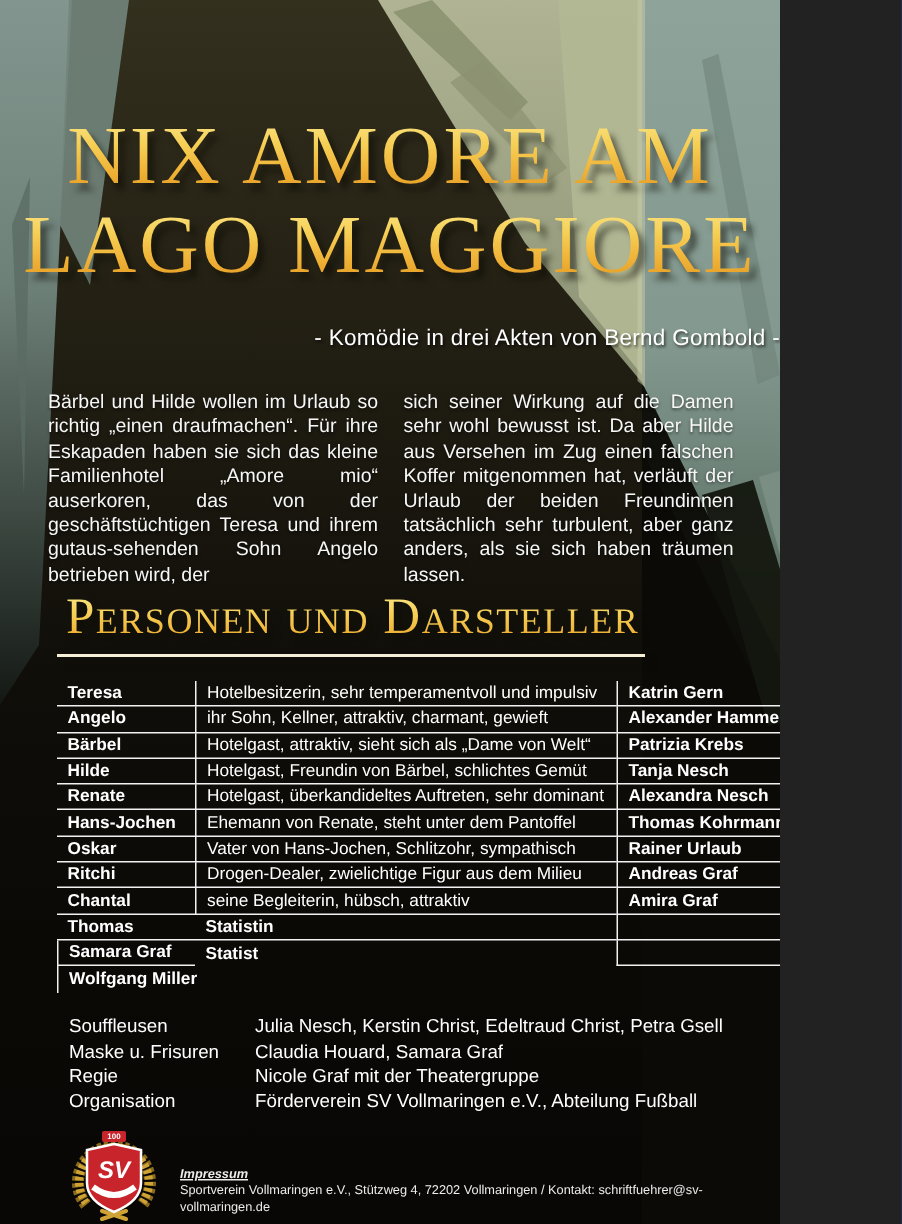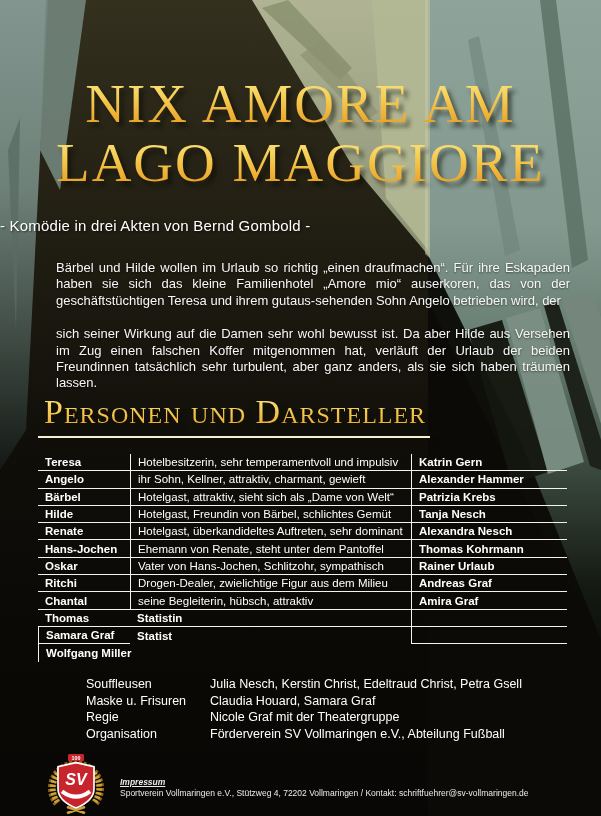--- a/index.html
+++ b/index.html
@@ -1,43 +1,43 @@
 <!DOCTYPE html>
 <html><head>
 <meta charset="utf-8">
 <style>
   html,body{margin:0;padding:0;background:#222;}
   .page{
-    position:relative;width:601px;height:816px;overflow:hidden;
+    position:relative;width:520px;height:816px;overflow:hidden;
     font-family:"Liberation Sans", sans-serif;
     background:#1d4ed8;
   }
   .bg{position:absolute;left:0;top:0;width:601px;height:816px;}
 
   
   .gold-text{
     font-family:"Liberation Serif","DejaVu Serif",serif;
     background:linear-gradient(180deg,#fbe98f 0%,#f6cf55 38%,#efb236 68%,#e2951f 100%);
     -webkit-background-clip:text;background-clip:text;
     color:transparent;-webkit-text-fill-color:transparent;
     filter:drop-shadow(4px 5px 2px rgba(10,9,2,0.55));
   }
 
   .title{position:absolute;top:74px;left:0;right:0;text-align:center;}
   .title-line{font-size:55px;line-height:59px;letter-spacing:2px;font-weight:400;}
 
   .subtitle{
-    position:absolute;top:217px;left:0;right:0;text-align:left;
+    position:absolute;top:217px;left:0;right:0;text-align:right;
     color:#ffffff;font-size:15px;letter-spacing:.2px;
     text-shadow:1px 1px 2px rgba(0,0,0,.65);
   }
 
   .synopsis{
-    position:absolute;top:260px;left:56px;right:31px;
-    display:flex;gap:17px;flex-direction:column;
+    position:absolute;top:260px;left:32px;right:31px;
+    display:flex;gap:17px;
   }
   .synopsis-col{
     flex:1;color:#f7f7f7;font-size:13px;line-height:16.4px;
     text-align:justify;text-shadow:0 1px 2px rgba(0,0,0,.5);
   }
 
   .cast-heading{
     position:absolute;top:393px;left:38px;
     font-size:34px;line-height:38px;letter-spacing:1px;
     font-variant:small-caps;display:inline-block;
@@ -53,21 +53,21 @@
     border-bottom:1.5px solid #f2f2f2;
     color:#ffffff;font-size:11.5px;white-space:nowrap;
     padding:0 3px 0 7px;
   }
   .c-role{font-weight:bold;padding-left:8px;}
   .c-desc{border-left:1.5px solid #f2f2f2;}
   .c-actor{border-left:1.5px solid #f2f2f2;font-weight:bold;}
   .cast-table .cell:nth-last-child(-n+3){border-bottom:none;}
   .cast-table .cell:nth-last-child(2){border-bottom:1.5px solid #f2f2f2;}
 
-  .credits{position:absolute;top:676px;left:46px;right:30px;margin-left:40px;}
+  .credits{position:absolute;top:676px;left:46px;right:30px;}
   .credit-row{display:flex;line-height:16.6px;font-size:12.5px;color:#ffffff;}
   .credit-label{width:124px;flex:none;}
   .credit-value{font-weight:normal;}
 
   .footer-logo{position:absolute;left:41px;top:754px;width:70px;height:60px;}
   .impressum{
     position:absolute;left:120px;top:777px;right:20px;
     color:#ececec;font-size:8.5px;line-height:11px;
   }
   .impressum-link{font-weight:bold;text-decoration:underline;color:#ececec;font-style:italic;}

